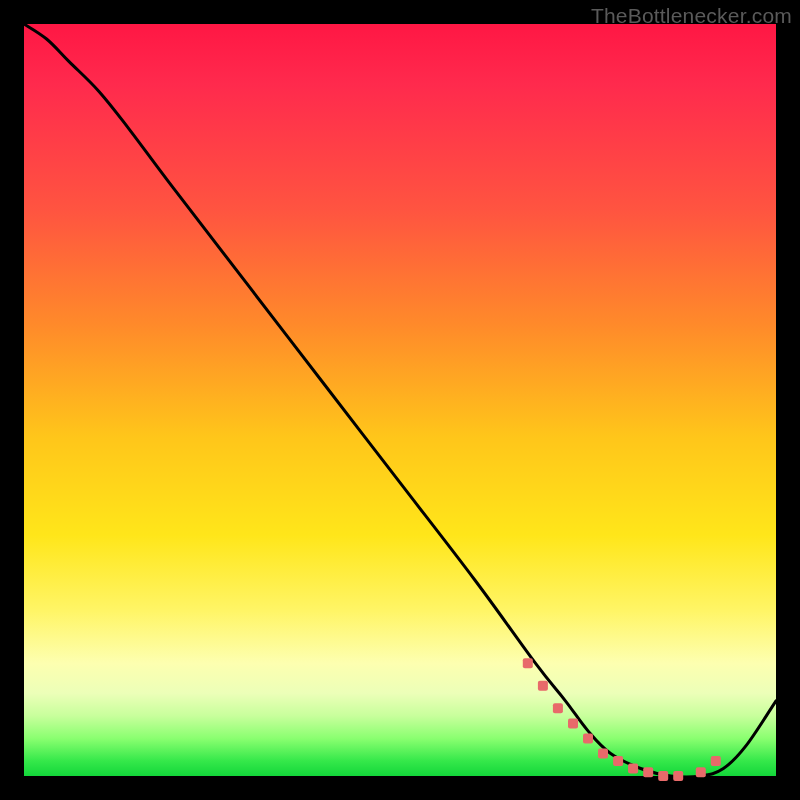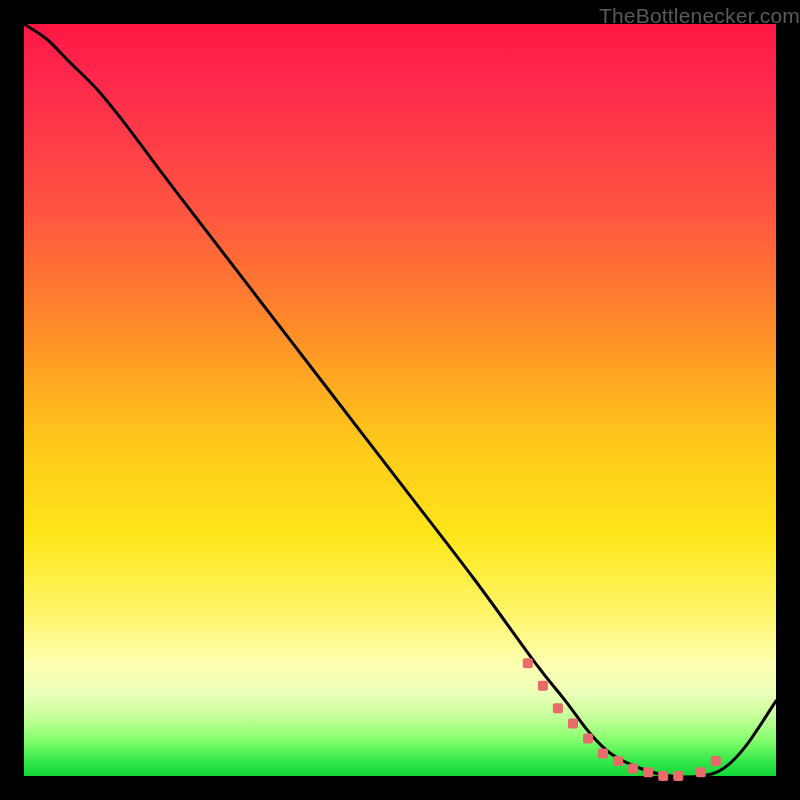--- a/index.html
+++ b/index.html
@@ -37,21 +37,21 @@
       #ecffb8 89%,
       #c8ff9c 92%,
       #8aff70 95%,
       #35e84a 98%,
       #13d63a 100%
     );
   }
   .attribution {
     position: absolute;
     top: 4px;
-    right: 0;
+    right: 8px;
     color: #5a5a5a;
     font-size: 21px;
     font-weight: 400;
     letter-spacing: 0.2px;
     user-select: none;
   }
   svg.curve {
     position: absolute;
     left: 0;
     top: 0;

